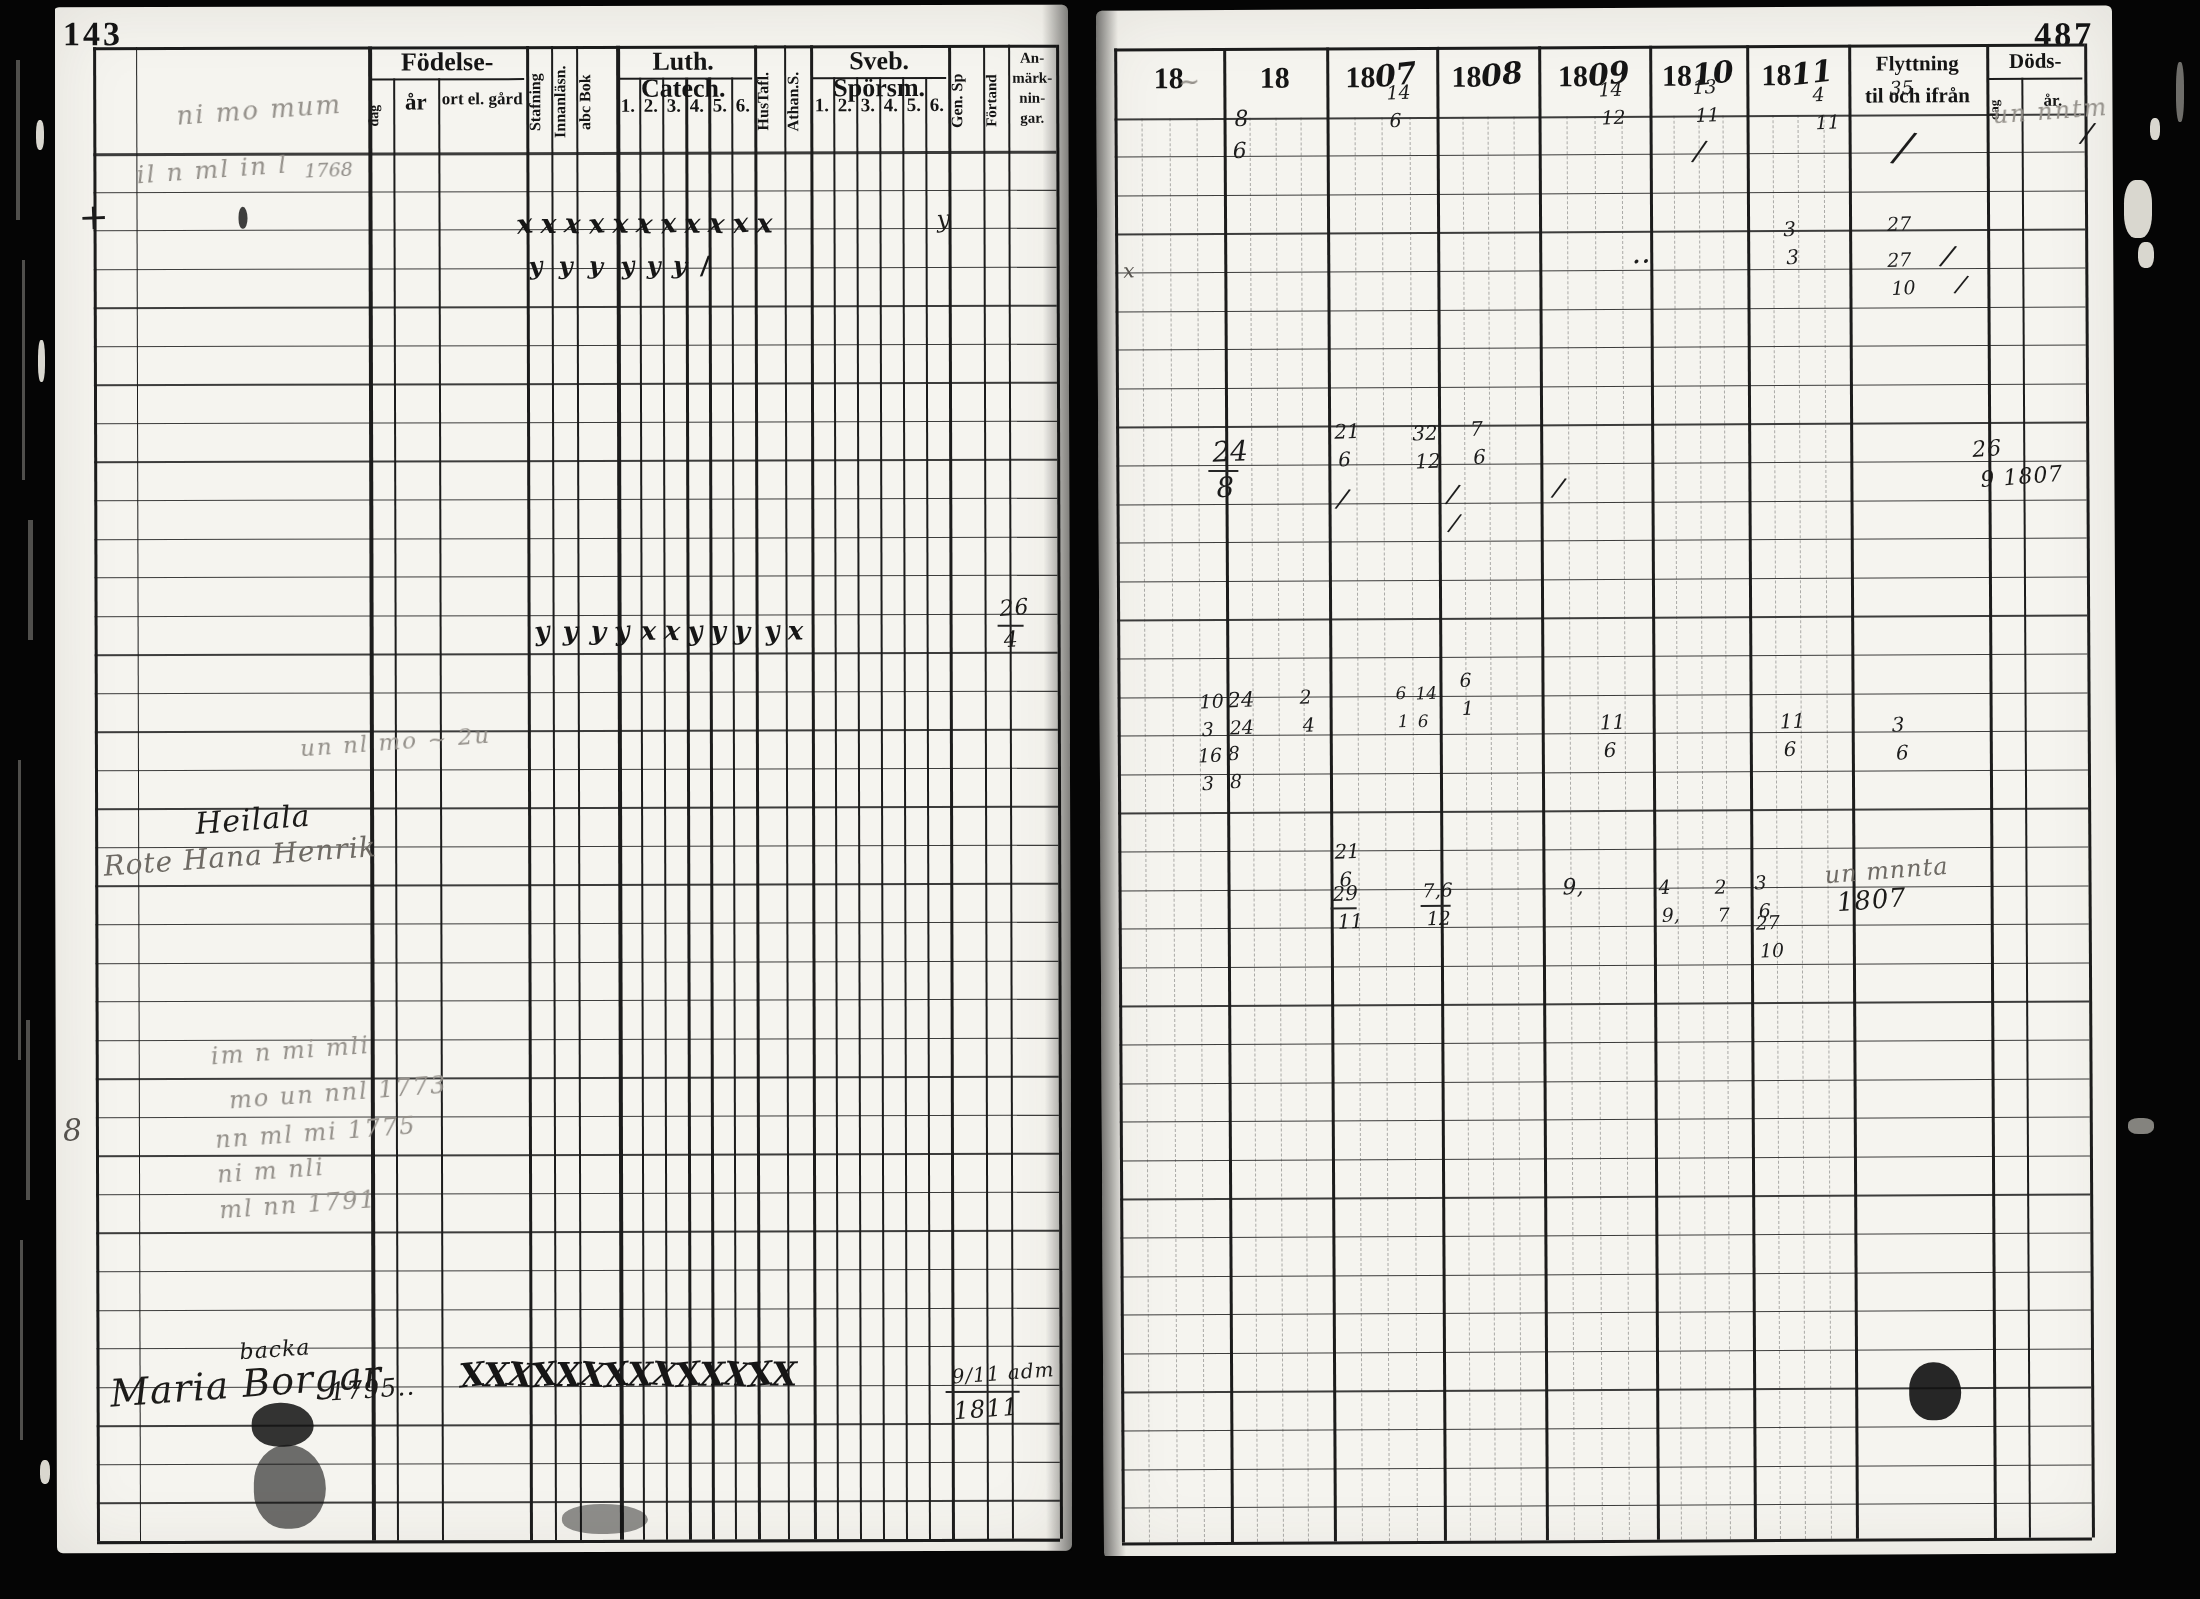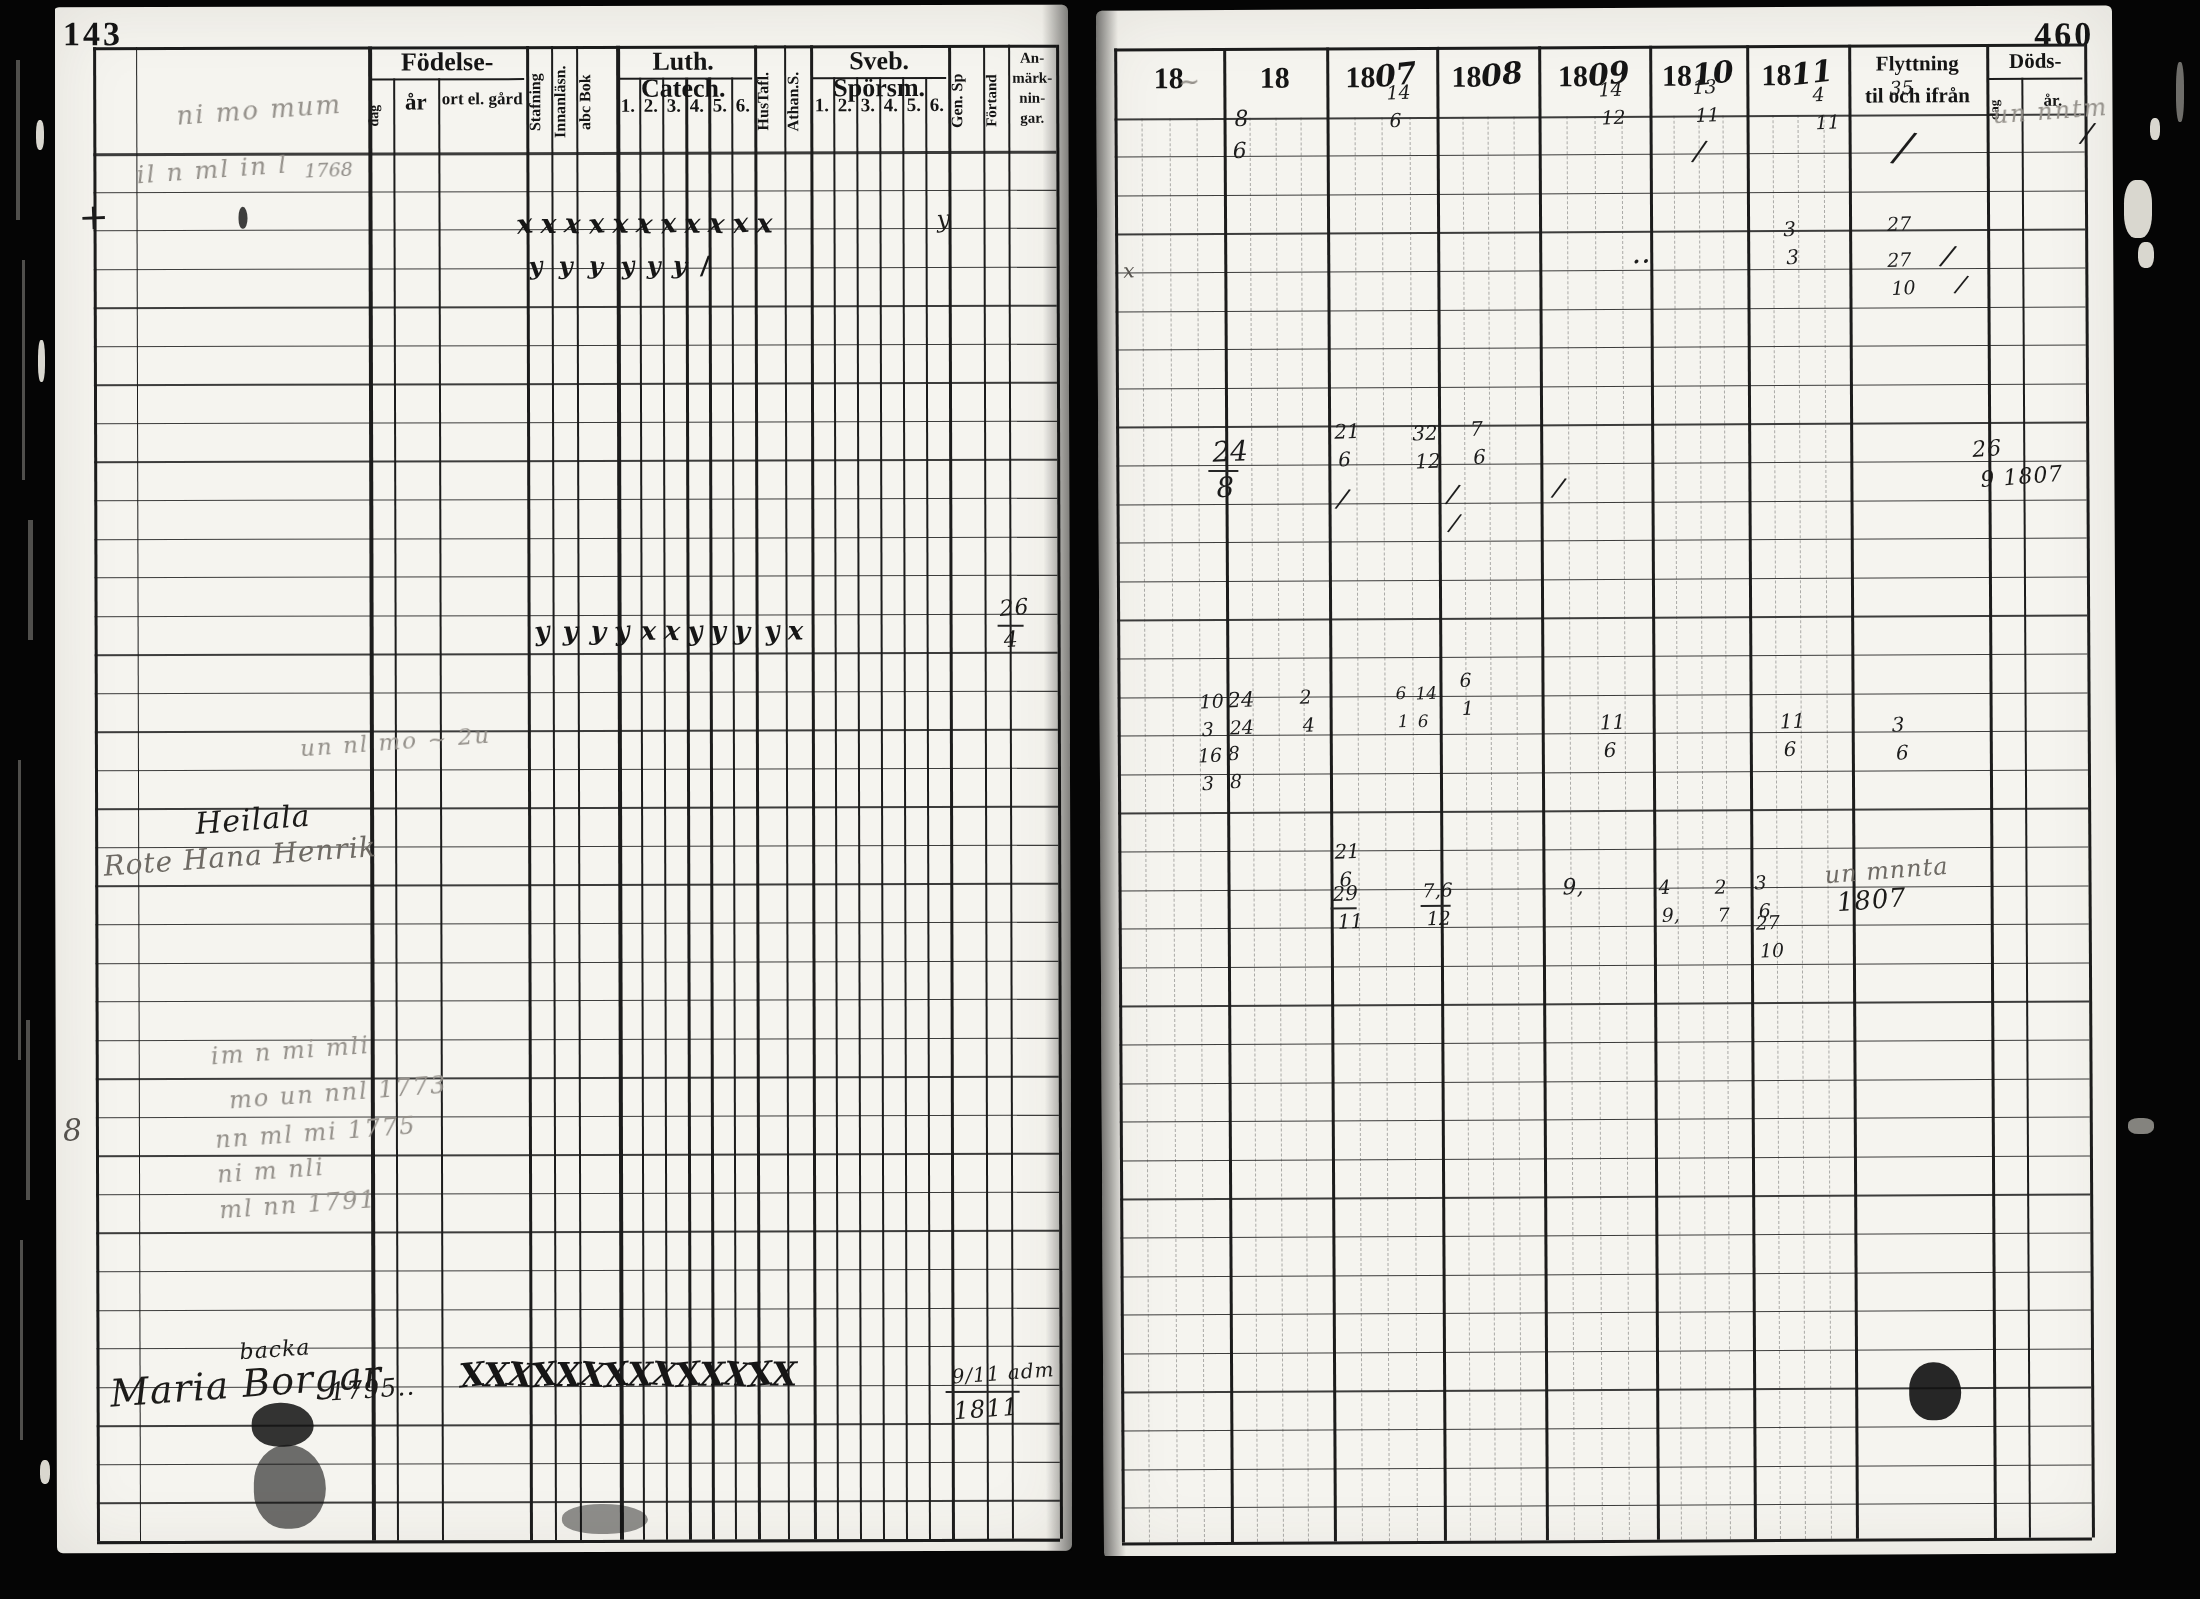--- a/index.html
+++ b/index.html
@@ -204,21 +204,21 @@
       <div class="mark" style="left: 547px; top: 1352px; font-size: 33px; transform: rotate(-6deg);">X</div>
       <div class="mark" style="left: 571px; top: 1352px; font-size: 33px; transform: rotate(0deg);">X</div>
       <div class="mark" style="left: 595px; top: 1352px; font-size: 33px; transform: rotate(6deg);">X</div>
       <div class="mark" style="left: 619px; top: 1352px; font-size: 33px; transform: rotate(-6deg);">X</div>
       <div class="mark" style="left: 643px; top: 1352px; font-size: 33px; transform: rotate(0deg);">X</div>
       <div class="mark" style="left: 667px; top: 1352px; font-size: 33px; transform: rotate(6deg);">X</div>
       <div class="mark" style="left: 691px; top: 1352px; font-size: 33px; transform: rotate(-6deg);">X</div>
       <div class="mark" style="left: 715px; top: 1352px; font-size: 33px; transform: rotate(0deg);">X</div>
     </div>
   <div class="page" id="pageR">
-    <div class="pagenum" style="left:938px;top:10px;">460</div>
+    <div class="pagenum" style="left:938px;top:10px;">487</div>
   <div class="vline" style="left: 18px; top: 38px; width: 3px; height: 1494px;"></div>
       <div class="vline" style="left: 127px; top: 38px; width: 2.5px; height: 1494px;"></div>
       <div class="vline" style="left: 230px; top: 38px; width: 2.5px; height: 1494px;"></div>
       <div class="vline" style="left: 340px; top: 38px; width: 2.5px; height: 1494px;"></div>
       <div class="vline" style="left: 442px; top: 38px; width: 2.5px; height: 1494px;"></div>
       <div class="vline" style="left: 553px; top: 38px; width: 2.5px; height: 1494px;"></div>
       <div class="vline" style="left: 650px; top: 38px; width: 2.5px; height: 1494px;"></div>
       <div class="vline" style="left: 752px; top: 38px; width: 2.5px; height: 1494px;"></div>
       <div class="vline" style="left: 890px; top: 38px; width: 3px; height: 1494px;"></div>
       <div class="vline" style="left: 925px; top: 72px; width: 1.5px; height: 1460px;"></div>

